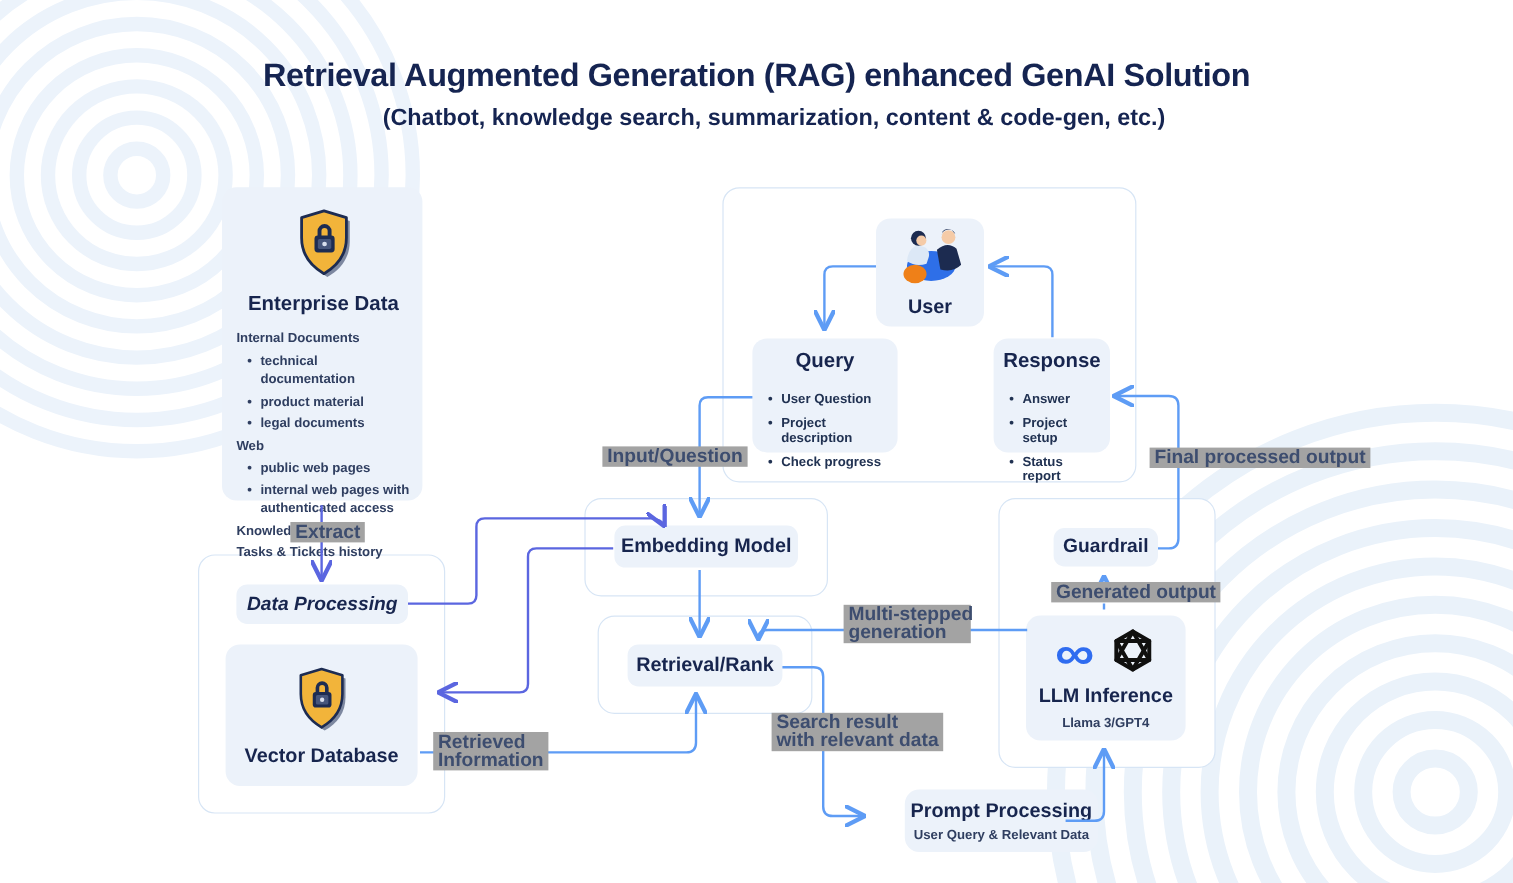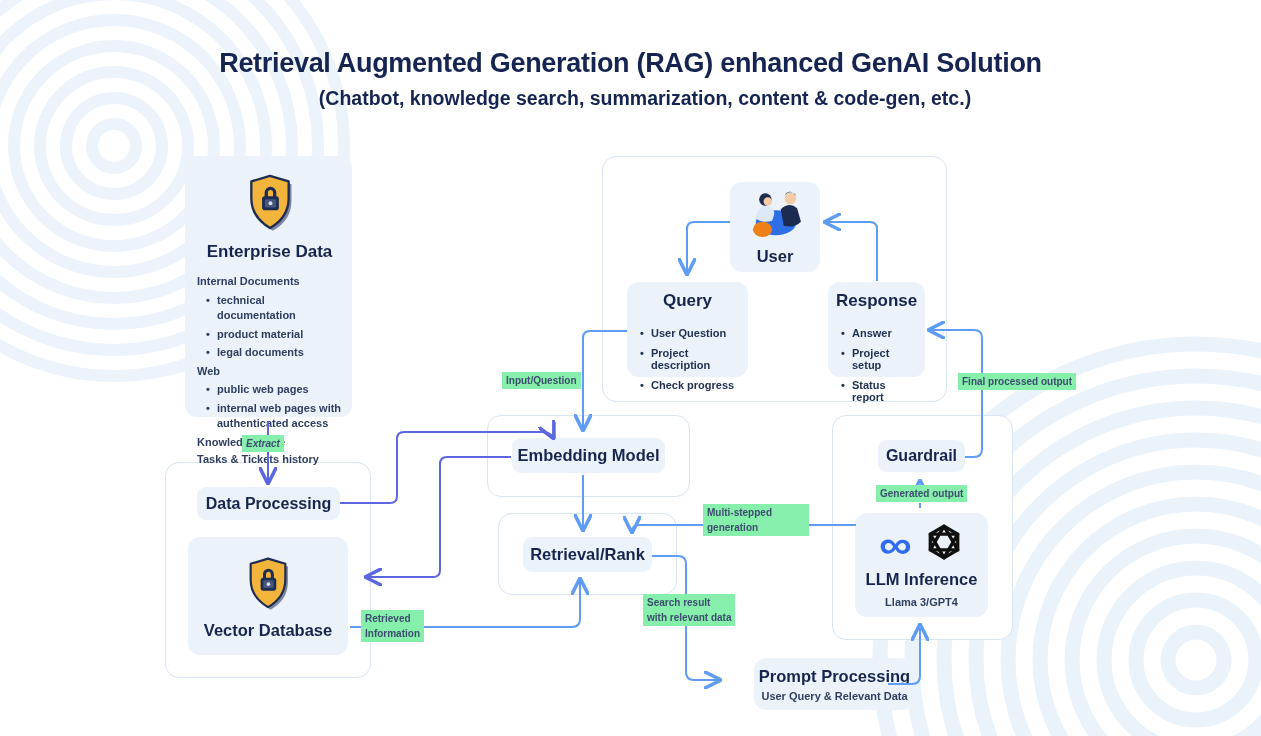--- a/index.html
+++ b/index.html
@@ -47,22 +47,22 @@
   
   .card { align-items:stretch; justify-content:flex-start; padding:9px 8px 8px; }
   .card .card-title { text-align:center; font-size:17px; color:#17254e; }
   .card ul { list-style:none; margin-top:8px; font-size:11px; color:#213252; }
   .card li { position:relative; padding-left:16px; margin:8px 0; }
   .card li::before { content:"•"; position:absolute; left:5px; }
 
   
   .edge-label {
     position:absolute; z-index:6;
-    font-size:10px; font-weight:700; color:#3d4d6f;
-    background:#86efac; padding:1px 4px; line-height:15px; white-space:nowrap;
+    font-size:16px; font-weight:700; color:#3d4d6f;
+    background:#a3a3a3; padding:1px 4px; line-height:15px; white-space:nowrap;
   }
 
   
   .logo-row { display:flex; align-items:center; gap:12px; margin-bottom:4px; }
   .meta-logo { font-size:46px; line-height:36px; color:#2f6cf0; font-weight:700;
                transform:scaleY(0.85); display:inline-block; }
 </style>
 </head>
 <body>
 
@@ -123,21 +123,21 @@
         <li>public web pages</li>
         <li>internal web pages with authenticated access</li>
       </ul>
       <div class="lh">Knowledge Base</div>
       <div class="lh">Tasks &amp; Tickets history</div>
     </div>
   </div>
 
   <div class="container" style="left:165px; top:462px; width:206px; height:216px;"></div>
 
-  <div class="node pill" style="left:197px; top:487px; width:143px; height:33px;">
+  <div class="node pill" style="left:197px; top:487px; width:143px; height:33px;font-style:italic;">
     <span class="node-title" style="font-size:16px;">Data Processing</span>
   </div>
 
   <div class="node" style="left:188px; top:537px; width:160px; height:118px;">
     <span>
       <svg width="52" height="58" viewBox="0 0 60 66">
         <path d="M33,9 L53,15 V33 C53,48 45,58 33,65 C21,58 13,48 13,33 V15 Z" fill="#7d88a0"></path>
         <path d="M30,6 L50,12 V30 C50,45 42,55 30,62 C18,55 10,45 10,30 V12 Z" fill="#f2b43a" stroke="#1d2c52" stroke-width="2.5" stroke-linejoin="round"></path>
         <path d="M26,29 v-5 a4.5,4.5 0 0 1 9,0 v5" fill="none" stroke="#1d2c52" stroke-width="3.5"></path>
         <rect x="21.5" y="28" width="18" height="15" rx="3" fill="#1d2c52"></rect>
@@ -254,21 +254,21 @@
       <path d="M652,556 L678,556 Q686,556 686,564 L686,672 Q686,680 694,680 L719,680" stroke="#5e9cf5" marker-end="url(#ab)"></path>
 
       <path d="M888,684 L912,684 Q920,684 920,676 L920,626" stroke="#5e9cf5" marker-end="url(#ab)"></path>
 
       <path d="M920,508 L920,482" stroke="#5e9cf5" stroke-dasharray="5,4" marker-end="url(#ab)"></path>
 
       <path d="M965,457 L974,457 Q982,457 982,449 L982,338 Q982,330 974,330 L930,330" stroke="#5e9cf5" marker-end="url(#ab)"></path>
     </g>
   </svg>
 
-  <div class="edge-label" style="left:242px; top:435px;font-style:italic;">Extract</div>
+  <div class="edge-label" style="left:242px; top:435px;">Extract</div>
   <div class="edge-label" style="left:502px; top:372px;">Input/Question</div>
   <div class="edge-label" style="left:361px; top:610px;">
     <div>Retrieved</div>
     <div>Information</div>
   </div>
   <div class="edge-label" style="left:703px; top:504px; width:106px; text-align:left;">
     <div>Multi-stepped</div>
     <div>generation</div>
   </div>
   <div class="edge-label" style="left:643px; top:594px;">

